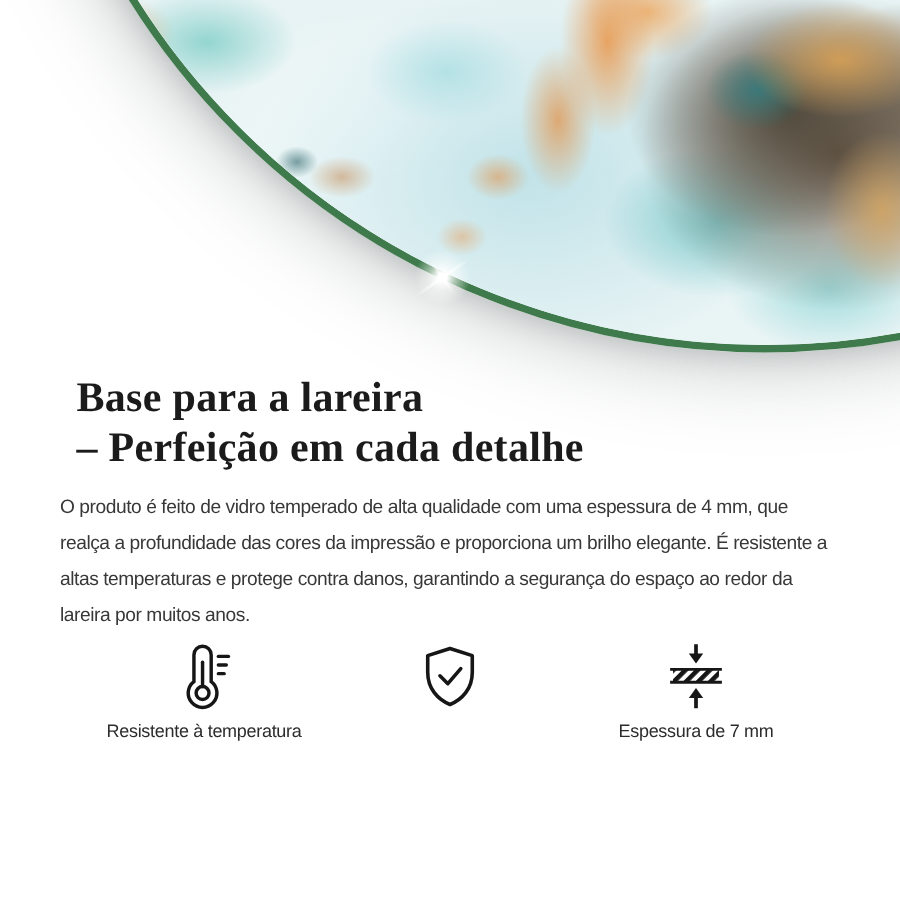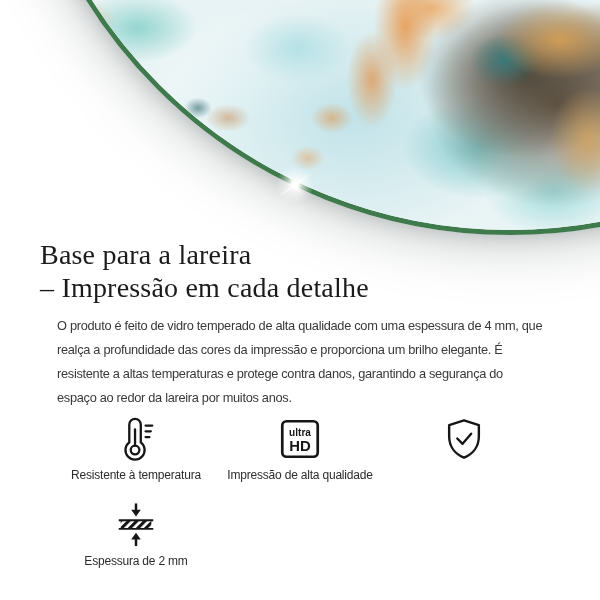--- a/index.html
+++ b/index.html
@@ -64,25 +64,25 @@
     background:linear-gradient(90deg, rgba(255,255,255,0), rgba(255,255,255,0.95) 50%, rgba(255,255,255,0));
   }
   .sparkle .ray-v{
     position:absolute;left:21px;top:9px;width:2px;height:26px;
     background:linear-gradient(180deg, rgba(255,255,255,0), rgba(255,255,255,0.9) 50%, rgba(255,255,255,0));
   }
 
   
   .content{position:relative;padding:3px 40px 0;}
   .page-title{
-    margin:0;font-family:"Liberation Serif", serif;font-weight:400;
+    margin:11px;font-family:"Liberation Serif", serif;font-weight:700;
     font-size:28px;line-height:33px;color:#1b1b1b;letter-spacing:0.2px;
   }
   .page-desc{
-    margin:10px 17px 0;max-width:550px;
+    margin:10px 0 0;max-width:550px;
     font-size:12.8px;line-height:24px;letter-spacing:-0.3px;color:#383838;
   }
 
   
   .features{
     margin-top:6px;display:grid;grid-template-columns:repeat(3,1fr);
     row-gap:20px;padding:0 14px;
   }
   .feature{display:flex;flex-direction:column;align-items:center;}
   .icon-box{height:46px;display:flex;align-items:center;justify-content:center;}
@@ -103,50 +103,40 @@
   <div class="glass-disc">
     <div class="glass-art"></div>
   </div>
   <div class="sparkle">
     <div class="ray-h"></div>
       <div class="ray-v"></div>
   </div>
 </div>
 
 <div class="content">
-  <h1 class="page-title"><span>Base para a lareira</span><br><span>– Impressão em cada detalhe</span></h1>
+  <h1 class="page-title"><span>Base para a lareira</span><br><span>– Perfeição em cada detalhe</span></h1>
 
   <p class="page-desc">O produto é feito de vidro temperado de alta qualidade com uma espessura de 4 mm, que realça a profundidade das cores da impressão e proporciona um brilho elegante. É resistente a altas temperaturas e protege contra danos, garantindo a segurança do espaço ao redor da lareira por muitos anos.</p>
 
   <div class="features">
 
     <div class="feature">
       <div class="icon-box">
         <svg class="icon-svg" width="46" height="46" viewBox="0 0 48 48" fill="none" stroke="#161616" stroke-width="2.4" stroke-linecap="round">
           <path d="M17 27.5 V9 a6 6 0 0 1 12 0 V27.5 a10 10 0 1 1 -12 0 Z"></path>
           <line x1="23" y1="14" x2="23" y2="31"></line>
           <circle cx="23" cy="35.5" r="4.5"></circle>
           <line x1="34" y1="10" x2="41" y2="10"></line>
           <line x1="34" y1="16" x2="39.5" y2="16"></line>
           <line x1="34" y1="22" x2="38" y2="22"></line>
         </svg>
       </div>
       <div class="feature-label">Resistente à temperatura</div>
     </div>
 
-    <div class="feature">
-      <div class="icon-box">
-        <svg class="icon-svg" width="46" height="46" viewBox="0 0 48 48" fill="none">
-          <rect x="5.5" y="5.5" width="37" height="37" rx="4.5" stroke="#161616" stroke-width="2.8"></rect>
-          <text class="hd-top" x="24" y="21" text-anchor="middle">ultra</text>
-          <text class="hd-bottom" x="24" y="37" text-anchor="middle">HD</text>
-        </svg>
-      </div>
-      <div class="feature-label">Impressão de alta qualidade</div>
-    </div>
 
     <div class="feature">
       <div class="icon-box">
         <svg class="icon-svg" width="46" height="46" viewBox="0 0 48 48" fill="none" stroke="#161616" stroke-width="2.5" stroke-linecap="round" stroke-linejoin="round">
           <path d="M24 4.5 L39.5 9.5 V21 c0 11.5 -7 19 -15.5 22.5 C15.5 40 8.5 32.5 8.5 21 V9.5 Z"></path>
           <path d="M17 23.5 L22.5 29 L31.5 18.5"></path>
         </svg>
       </div>
     </div>
 
@@ -162,17 +152,17 @@
           </defs>
           <line x1="24" y1="1.5" x2="24" y2="9.5" stroke="#161616" stroke-width="2.6"></line>
           <path d="M19 8 L24 15 L29 8 Z" fill="#161616"></path>
           <rect x="8" y="19" width="32" height="9" fill="url(#hatch4mm)"></rect>
           <line x1="6" y1="19" x2="42" y2="19" stroke="#161616" stroke-width="2"></line>
           <line x1="6" y1="28" x2="42" y2="28" stroke="#161616" stroke-width="2"></line>
           <path d="M19 39 L24 32 L29 39 Z" fill="#161616"></path>
           <line x1="24" y1="37.5" x2="24" y2="46" stroke="#161616" stroke-width="2.6"></line>
         </svg>
       </div>
-      <div class="feature-label">Espessura de 2 mm</div>
+      <div class="feature-label">Espessura de 7 mm</div>
     </div>
 
   </div>
 </div>
 
 </body></html>

